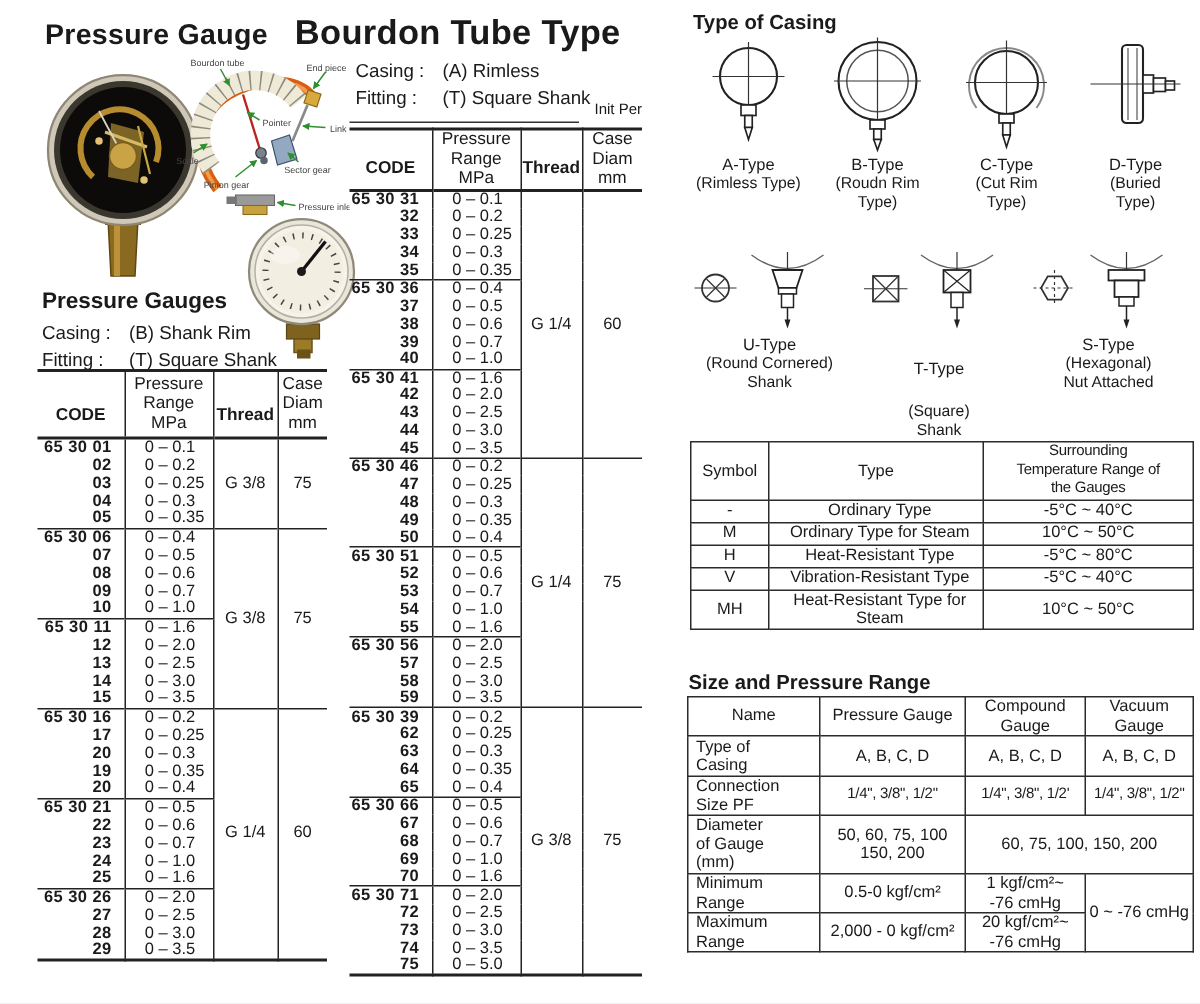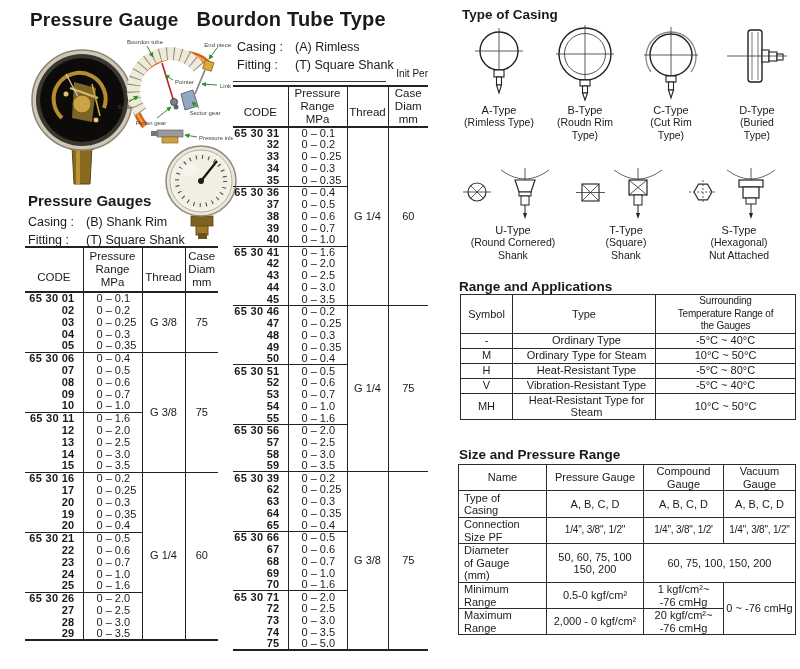--- a/index.html
+++ b/index.html
@@ -3,33 +3,33 @@
 <meta charset="utf-8">
 <style>
   html,body{margin:0;padding:0;background:#e8e8e8;}
   #page{position:relative;width:800px;height:669px;background:#ffffff;overflow:hidden;
         font-family:"Liberation Sans",sans-serif;color:#1a1a1a;}
   .abs{position:absolute;}
   .pre{white-space:pre-line;}
 
   
   .title1{font-size:19px;font-weight:bold;letter-spacing:.2px;}
-  .title2{font-size:20px;font-weight:bold;letter-spacing:.2px;}
+  .title2{font-size:23px;font-weight:bold;letter-spacing:.2px;}
 
   
   .info-heading{font-size:15px;font-weight:bold;margin-bottom:4px;}
   .info-row{display:flex;font-size:12.5px;line-height:18px;}
   .info-row .lbl{width:58px;}
 
   
   .code-table{position:absolute;border-collapse:collapse;table-layout:fixed;
               font-size:11px;border-top:2px solid #222;border-bottom:2px solid #222;}
   .code-table th{font-weight:normal;font-size:11.5px;text-align:center;vertical-align:middle;
                  border-bottom:2px solid #222;line-height:13px;padding:0;}
-  .code-table th.low{vertical-align:bottom;padding-bottom:7px;}
+  .code-table th.low{vertical-align:bottom;padding-bottom:7px;font-weight:bold;}
   .code-table td{padding:0;line-height:1;vertical-align:middle;}
   .c-code,.c-range,.c-thread{border-right:1px solid #222;}
   td.c-code{text-align:right;padding-right:8px;font-weight:bold;letter-spacing:.3px;}
   td.c-range{text-align:left;padding-left:13px;}
   td.c-thread,td.c-diam{text-align:center;}
   tr.block-start td{border-top:1.5px solid #222;}
   tr.group-start td.c-code,tr.group-start td.c-range{border-top:1.5px solid #222;}
 
   
   .sec-heading{font-size:13.5px;font-weight:bold;}
@@ -578,21 +578,21 @@
         <polygon points="54,12 74,12 70,24 58,24" fill="#fff" stroke="#222" stroke-width="1.2"></polygon>
         <rect x="58" y="24" width="12" height="4" fill="#fff" stroke="#222" stroke-width="1"></rect>
         <rect x="60" y="28" width="8" height="9" fill="#fff" stroke="#222" stroke-width="1"></rect>
         <line x1="64" y1="37" x2="64" y2="46" stroke="#222" stroke-width="1"></line>
         <polygon points="62,45 66,45 64,51" fill="#222"></polygon>
       </svg>
       <div class="diag-name">U-Type</div>
       <div class="diag-desc pre">(Round Cornered)
 Shank</div>
     </div>
-    <div class="diag-item" style="width:104px;">
+    <div class="diag-item" style="width:104px;gap:16px;">
       <svg width="104" height="54" viewBox="0 0 104 54">
         <rect x="8" y="16" width="17" height="17" fill="none" stroke="#333" stroke-width="1.2"></rect>
         <line x1="8" y1="16" x2="25" y2="33" stroke="#333" stroke-width="0.8"></line>
         <line x1="25" y1="16" x2="8" y2="33" stroke="#333" stroke-width="0.8"></line>
         <line x1="2" y1="24.5" x2="31" y2="24.5" stroke="#333" stroke-width="0.8"></line>
         <path d="M 40 2 Q 64 20 88 2" fill="none" stroke="#666" stroke-width="1"></path>
         <line x1="64" y1="0" x2="64" y2="12" stroke="#333" stroke-width="0.8"></line>
         <rect x="55" y="12" width="18" height="15" fill="#fff" stroke="#222" stroke-width="1.2"></rect>
         <line x1="55" y1="12" x2="73" y2="27" stroke="#222" stroke-width="0.8"></line>
         <line x1="73" y1="12" x2="55" y2="27" stroke="#222" stroke-width="0.8"></line>
@@ -616,21 +616,20 @@
         <rect x="59" y="30" width="10" height="6" fill="#fff" stroke="#222" stroke-width="1"></rect>
         <line x1="64" y1="36" x2="64" y2="46" stroke="#222" stroke-width="1"></line>
         <polygon points="62,45 66,45 64,51" fill="#222"></polygon>
       </svg>
       <div class="diag-name">S-Type</div>
       <div class="diag-desc pre">(Hexagonal)
 Nut Attached</div>
     </div>
   </div>
 
-  <div class="abs sec-heading" style="left:459px;top:279px;">Range and Applications</div>
 
   <table class="grid-table" style="left:460px;top:294px;width:335px;">
     <colgroup>
         <col style="width:52px">
         <col style="width:143px">
         <col style="width:140px">
       </colgroup>
     <thead>
       <tr style="height:38px;">
         <th class="pre">Symbol</th>

